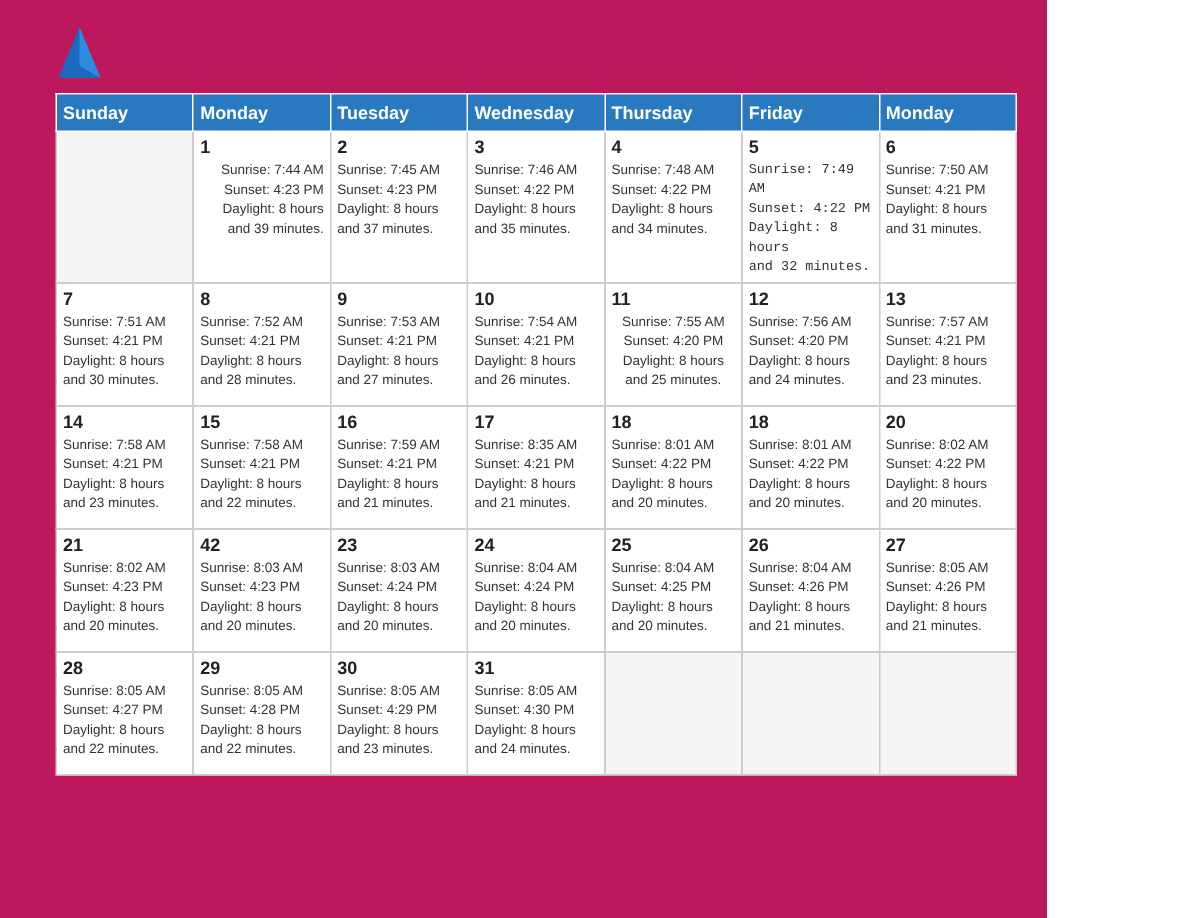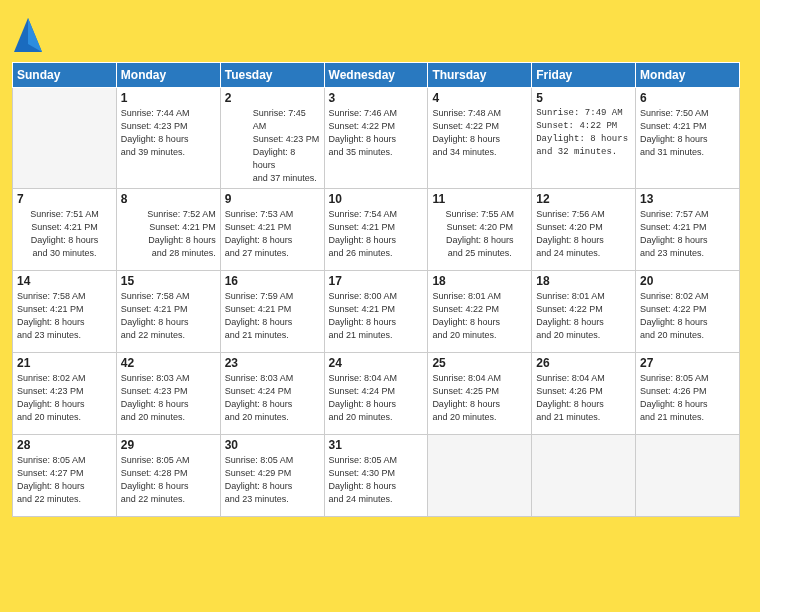--- a/index.html
+++ b/index.html
@@ -4,24 +4,24 @@
   <style>
     * { box-sizing: border-box; margin: 0; padding: 0; }
     body {
       font-family: Arial, sans-serif;
       background: #fff;
       width: 792px;
       height: 612px;
       overflow: hidden;
     }
     .page {
-      width: 760px;
+      width: 698px;
       height: 612px;
-      background: #fde047;
-      padding: 16px 20px 12px 12px;
+      background: #be185d;
+      padding: 16px 20px 12px 37px;
     }
     .header {
       display: flex;
       justify-content: space-between;
       align-items: flex-start;
       margin-bottom: 10px;
     }
     .logo {
       display: flex;
       align-items: center;
@@ -138,28 +138,28 @@
           <th>Thursday</th>
           <th>Friday</th>
           <th>Monday</th>
         </tr>
     </thead>
     <tbody id="calendar-body">
     <tr class="week-row">
           <td class="empty"></td>
           <td>
             <span class="day-num">1</span>
-            <div class="day-info" style="white-space: pre-line;">Sunrise: 7:44 AM
+            <div class="day-info" style="white-space: pre-line; text-align: right;">Sunrise: 7:44 AM
 Sunset: 4:23 PM
 Daylight: 8 hours
 and 39 minutes.</div>
           </td>
           <td>
             <span class="day-num">2</span>
-            <div class="day-info" style="white-space: pre-line; margin-left: 28px;">Sunrise: 7:45 AM
+            <div class="day-info" style="white-space: pre-line;">Sunrise: 7:45 AM
 Sunset: 4:23 PM
 Daylight: 8 hours
 and 37 minutes.</div>
           </td>
           <td>
             <span class="day-num">3</span>
             <div class="day-info" style="white-space: pre-line;">Sunrise: 7:46 AM
 Sunset: 4:22 PM
 Daylight: 8 hours
 and 35 minutes.</div>
@@ -182,28 +182,28 @@
             <span class="day-num">6</span>
             <div class="day-info" style="white-space: pre-line;">Sunrise: 7:50 AM
 Sunset: 4:21 PM
 Daylight: 8 hours
 and 31 minutes.</div>
           </td>
         </tr>
         <tr class="week-row">
           <td>
             <span class="day-num">7</span>
-            <div class="day-info" style="white-space: pre-line; text-align: center;">Sunrise: 7:51 AM
+            <div class="day-info" style="white-space: pre-line;">Sunrise: 7:51 AM
 Sunset: 4:21 PM
 Daylight: 8 hours
 and 30 minutes.</div>
           </td>
           <td>
             <span class="day-num">8</span>
-            <div class="day-info" style="white-space: pre-line; text-align: right;">Sunrise: 7:52 AM
+            <div class="day-info" style="white-space: pre-line;">Sunrise: 7:52 AM
 Sunset: 4:21 PM
 Daylight: 8 hours
 and 28 minutes.</div>
           </td>
           <td>
             <span class="day-num">9</span>
             <div class="day-info" style="white-space: pre-line;">Sunrise: 7:53 AM
 Sunset: 4:21 PM
 Daylight: 8 hours
 and 27 minutes.</div>
@@ -254,21 +254,21 @@
           </td>
           <td>
             <span class="day-num">16</span>
             <div class="day-info" style="white-space: pre-line;">Sunrise: 7:59 AM
 Sunset: 4:21 PM
 Daylight: 8 hours
 and 21 minutes.</div>
           </td>
           <td>
             <span class="day-num">17</span>
-            <div class="day-info" style="white-space: pre-line;">Sunrise: 8:00 AM
+            <div class="day-info" style="white-space: pre-line;">Sunrise: 8:35 AM
 Sunset: 4:21 PM
 Daylight: 8 hours
 and 21 minutes.</div>
           </td>
           <td>
             <span class="day-num">18</span>
             <div class="day-info" style="white-space: pre-line;">Sunrise: 8:01 AM
 Sunset: 4:22 PM
 Daylight: 8 hours
 and 20 minutes.</div>

